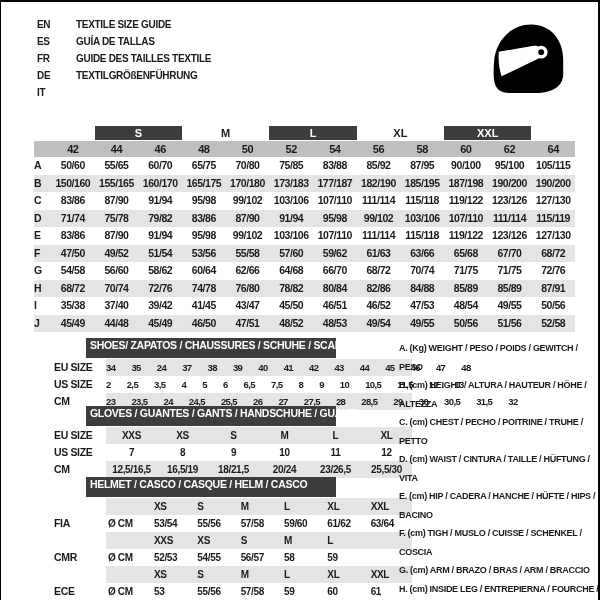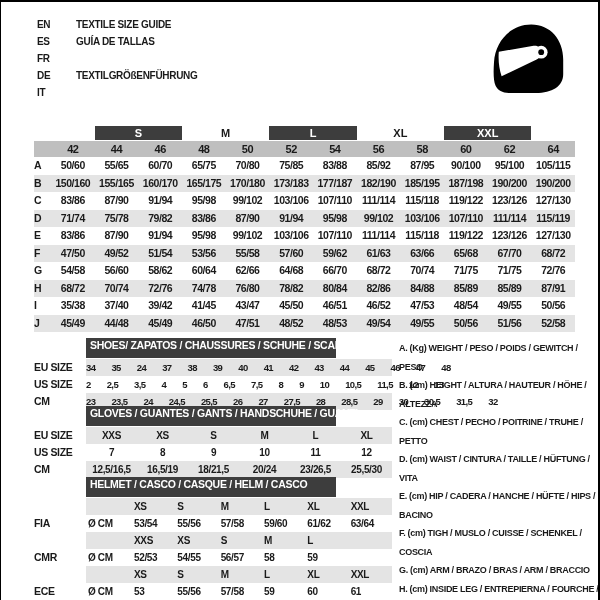--- a/index.html
+++ b/index.html
@@ -43,21 +43,21 @@
 
   
   .small-table { position:absolute; left:33px; width:358px; font-size:10px; letter-spacing:-0.35px; }
   .shoes-table  { top:336px; }
   .gloves-table { top:404px; }
   .helm-table   { top:475px; }
   .st-titlebar { margin-left:52px; width:250px; height:20px; line-height:14px;
                  background:#3d3d3d; color:#fff; padding-left:4px; font-size:10.5px;
                  letter-spacing:-0.3px; margin-bottom:1px; white-space:nowrap; }
   .st-row { display:flex; height:17px; line-height:17px; }
-  .st-label { width:52px; flex:0 0 52px; font-size:10.5px; }
+  .st-label { width:52px; flex:0 0 52px; font-size:10.5px;margin-left:20px; }
   .st-cells { width:306px; flex:0 0 306px; display:grid; }
   .st-cells.stripe { background:#e4e4e4; }
   .cols15 { grid-template-columns:repeat(15,1fr);gap:16px; }
   .cols6  { grid-template-columns:repeat(6,1fr); }
   .cols7  { grid-template-columns:46px repeat(6,1fr); }
   .st-cells .cell { text-align:center; white-space:nowrap; }
   .cols7 .cell { text-align:left; padding-left:2px; }
   .cols15 .cell { letter-spacing:-0.6px; font-size:9.5px; }
 
   
@@ -74,20 +74,21 @@
   <div class="lang-row">
     <span class="lang-code">EN</span>
     <span class="lang-title">TEXTILE SIZE GUIDE</span>
   </div>
   <div class="lang-row">
     <span class="lang-code">ES</span>
     <span class="lang-title">GUÍA DE TALLAS</span>
   </div>
   <div class="lang-row">
     <span class="lang-code">FR</span>
+    <span class="lang-title">GUIDE DES TAILLES TEXTILE</span>
   </div>
   <div class="lang-row">
     <span class="lang-code">DE</span>
     <span class="lang-title">TEXTILGRÖßENFÜHRUNG</span>
   </div>
   <div class="lang-row">
     <span class="lang-code">IT</span>
   </div>
 </div>
 

